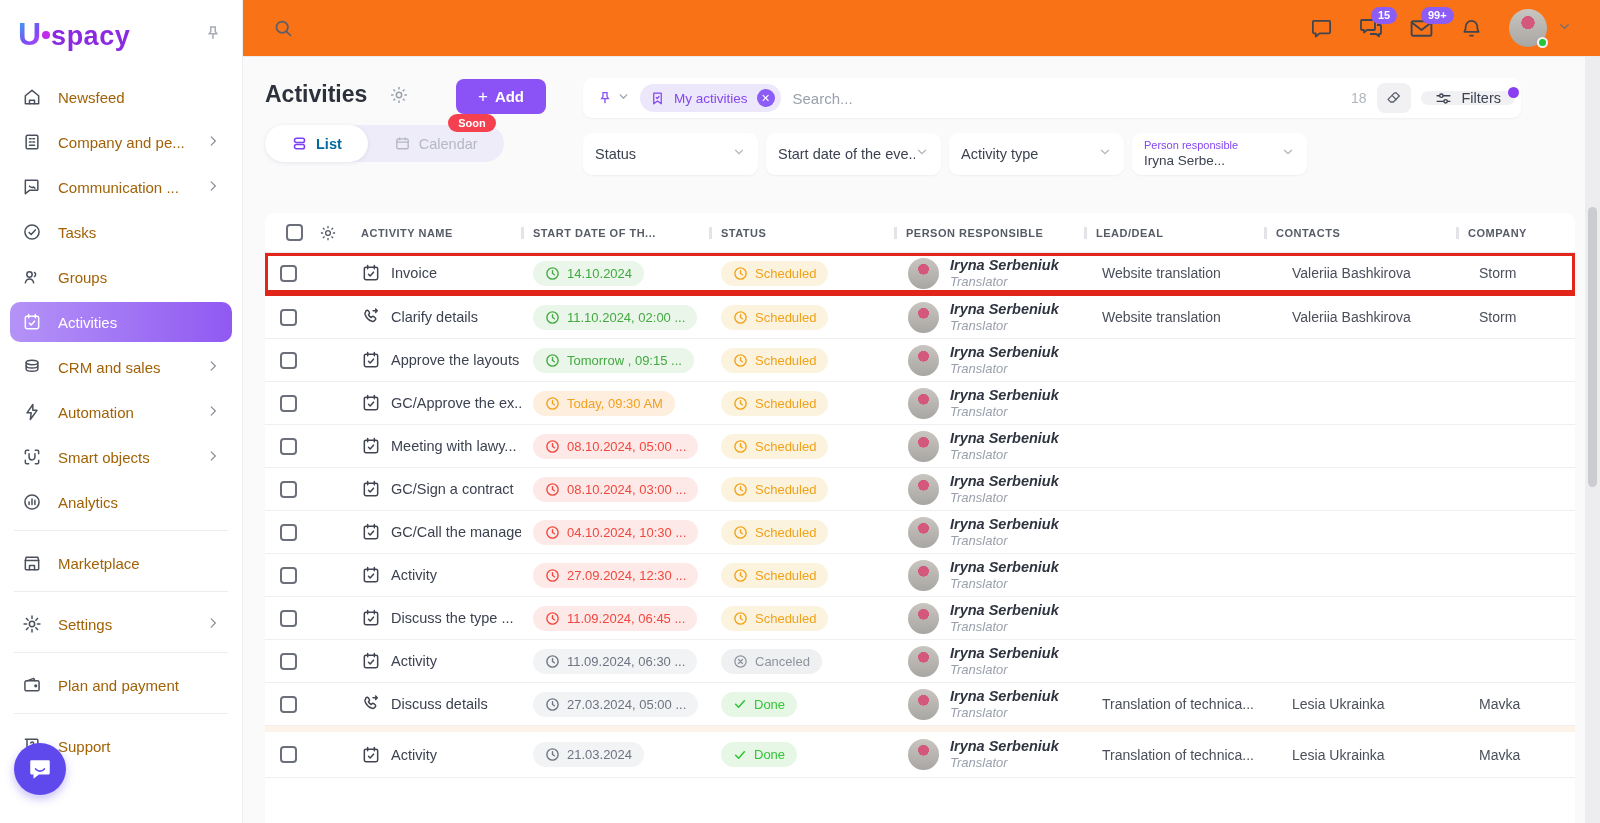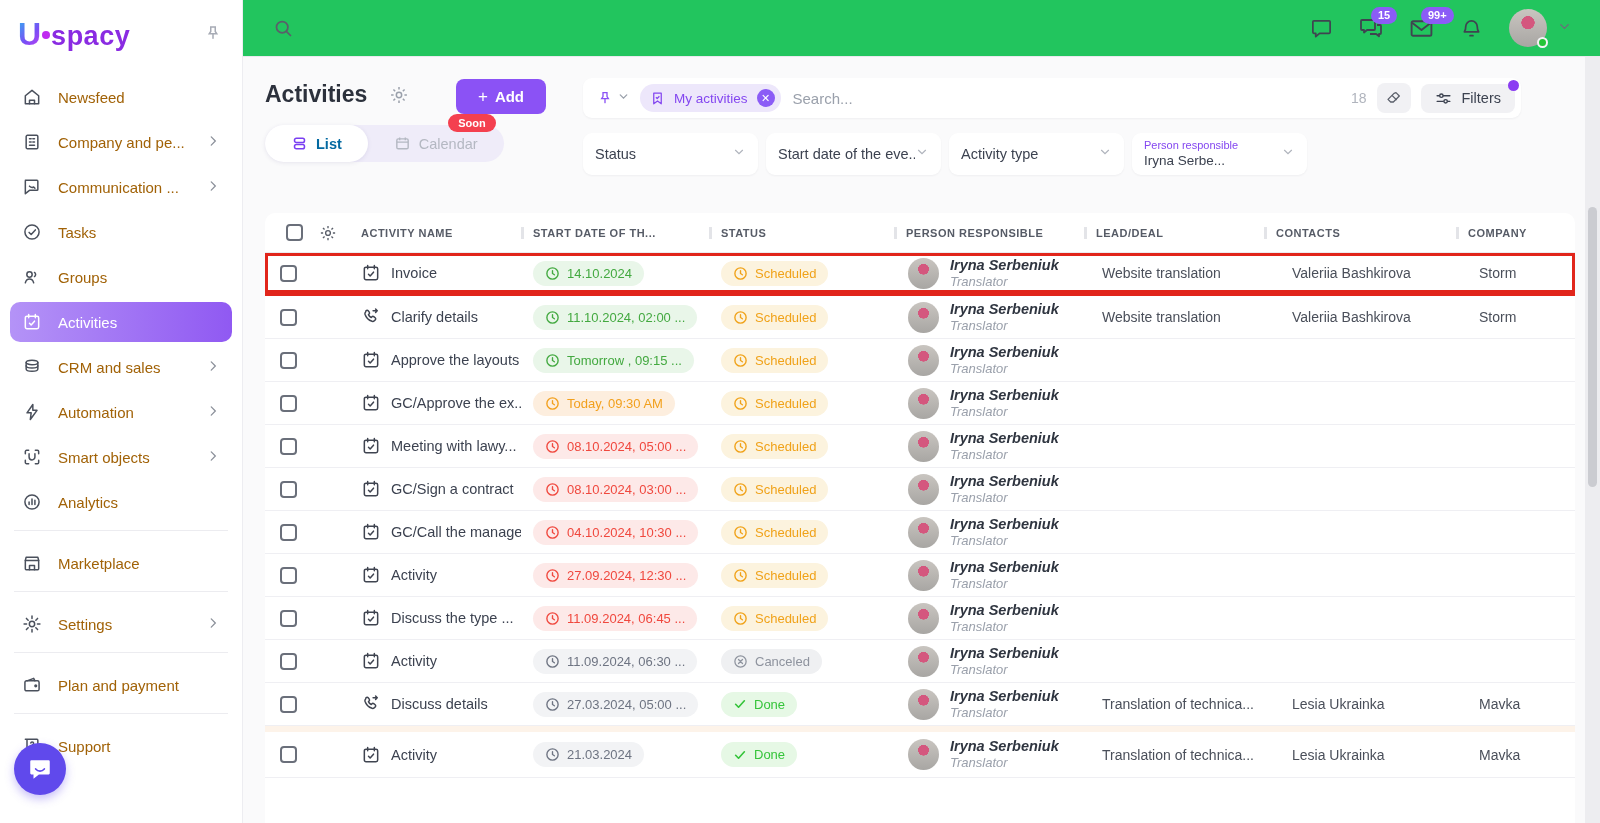--- a/index.html
+++ b/index.html
@@ -27,21 +27,21 @@
   .side-item .si-chev { color:#8a8f99; display:none; }
   .side-item.has-children .si-chev { display:block; }
   .side-item.active { background:linear-gradient(90deg,#b493f7 0%,#9059f2 100%); color:#fff; }
   .side-item.active .si-icon { color:#fff; }
   .side-divider { height:1px; background:#ececf0; margin:8px 4px 12px 4px; }
   .chat-fab { position:absolute; left:14px; bottom:28px; width:52px; height:52px; border-radius:50%;
               background:#6049ec; border:none; display:flex; align-items:center; justify-content:center;
               color:#fff; cursor:pointer; box-shadow:0 4px 10px rgba(96,73,236,.35); }
 
   
-  .topbar { position:absolute; left:243px; top:0; width:1357px; height:57px; background:#22c55e;
+  .topbar { position:absolute; left:243px; top:0; width:1357px; height:57px; background:#f97316;
             border-bottom:1px solid #e9e9ee; display:flex; align-items:center; z-index:4; }
   .tb-search { margin-left:30px; color:#5a5f6a; cursor:pointer; display:flex; }
   .tb-right { margin-left:auto; display:flex; align-items:center; gap:26px; padding-right:28px; }
   .tb-icon { position:relative; color:#3f4450; cursor:pointer; display:flex; }
   .tb-badge { position:absolute; top:-9px; left:12px; background:#8b5cf6; color:#fff; font-size:11px;
               font-weight:bold; border-radius:10px; padding:2px 7px; line-height:1.2; }
   .tb-avatar-wrap { display:flex; align-items:center; gap:10px; cursor:pointer; }
   .tb-avatar { position:relative; width:38px; height:38px; border-radius:50%;
                background: radial-gradient(circle at 50% 36%, #d4577e 0 21%, transparent 22%),
                            linear-gradient(180deg,#c9c5c0 0%,#a8a6a3 100%); }
@@ -75,21 +75,21 @@
   .sb-chip { display:flex; align-items:center; gap:9px; background:#ede7fb; color:#8447f0;
              border-radius:15px; font-size:13.5px; padding:5px 6px 5px 10px; cursor:default; }
   .sb-chip .chip-close { width:18px; height:18px; border-radius:50%; background:#8b5cf6; color:#fff;
              display:flex; align-items:center; justify-content:center; font-size:11px; cursor:pointer; }
   .sb-input { flex:1; border:none; outline:none; font-size:15px; color:#3c4250; padding:0 12px;
               background:transparent; }
   .sb-input::placeholder { color:#9aa0ab; }
   .sb-count { color:#b0b4bd; font-size:14px; margin-right:10px; }
   .sb-eraser { width:34px; height:30px; background:#f1f1f4; border-radius:8px; display:flex;
                align-items:center; justify-content:center; color:#5a5f6a; cursor:pointer; margin-right:10px; }
-  .sb-filters { display:flex; align-items:center; gap:10px; background:#f1f1f4; height:29px;
+  .sb-filters { display:flex; align-items:center; gap:10px; background:#f1f1f4; height:14px;
                 border-radius:8px; padding:0 14px; margin-right:6px; cursor:pointer;
                 color:#3c4250; font-size:14.5px; position:relative; }
   .sb-filters .dot { position:absolute; top:-4px; right:-4px; width:11px; height:11px;
                 border-radius:50%; background:#8b3df2; }
 
   
   .filter-row { position:absolute; left:340px; top:76px; display:flex; gap:8px; }
   .f-box { width:175px; height:42px; background:#fff; border-radius:9px; display:flex; align-items:center;
            padding:0 12px; cursor:pointer; box-shadow:0 1px 2px rgba(40,40,60,.05); }
   .f-box .f-main { flex:1; overflow:hidden; }

